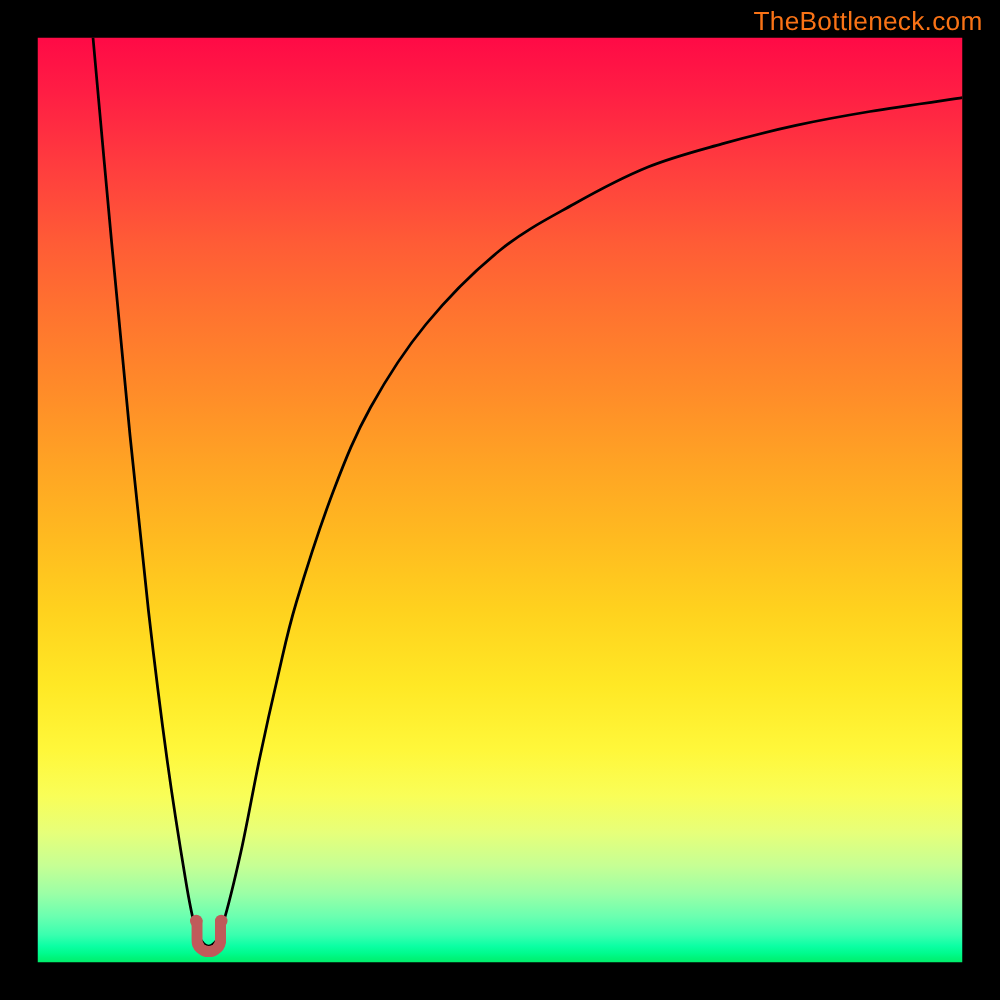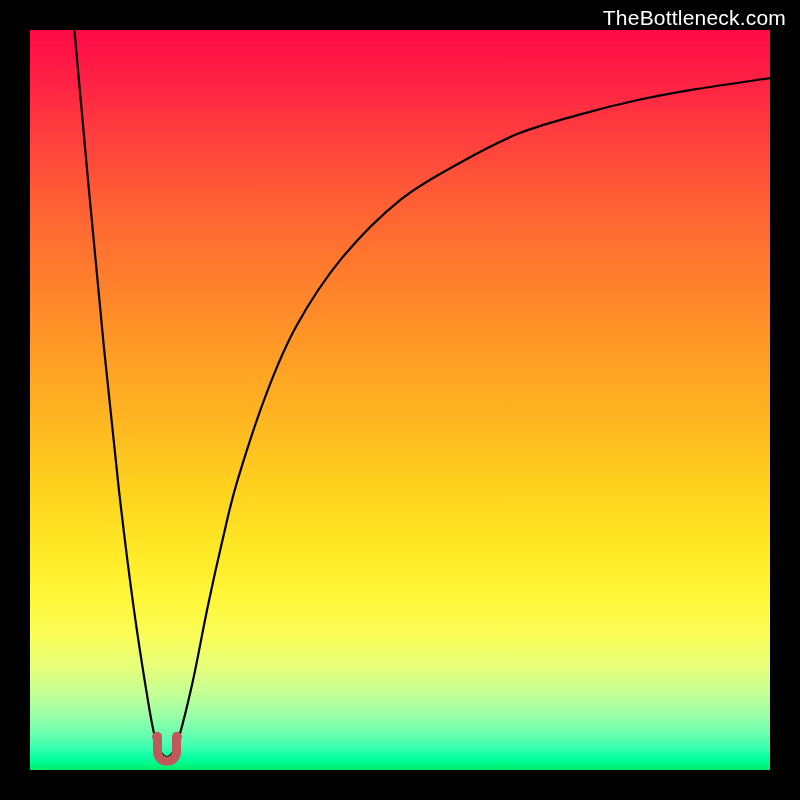--- a/index.html
+++ b/index.html
@@ -85,21 +85,21 @@
     background: #c05a5a;
     border-radius: 50%;
     top: -4px;
   }
   .marker .dotL { left: 3px; }
   .marker .dotR { right: 3px; }
   .watermark {
     position: absolute;
     top: 6px;
     right: 14px;
-    color: #ffffff;
+    color: #f97316;
     font-size: 21px;
     letter-spacing: 0.2px;
     font-weight: 500;
   }
 </style>
 </head>
 <body>
 
 <div class="frame">
   <div class="plot">

